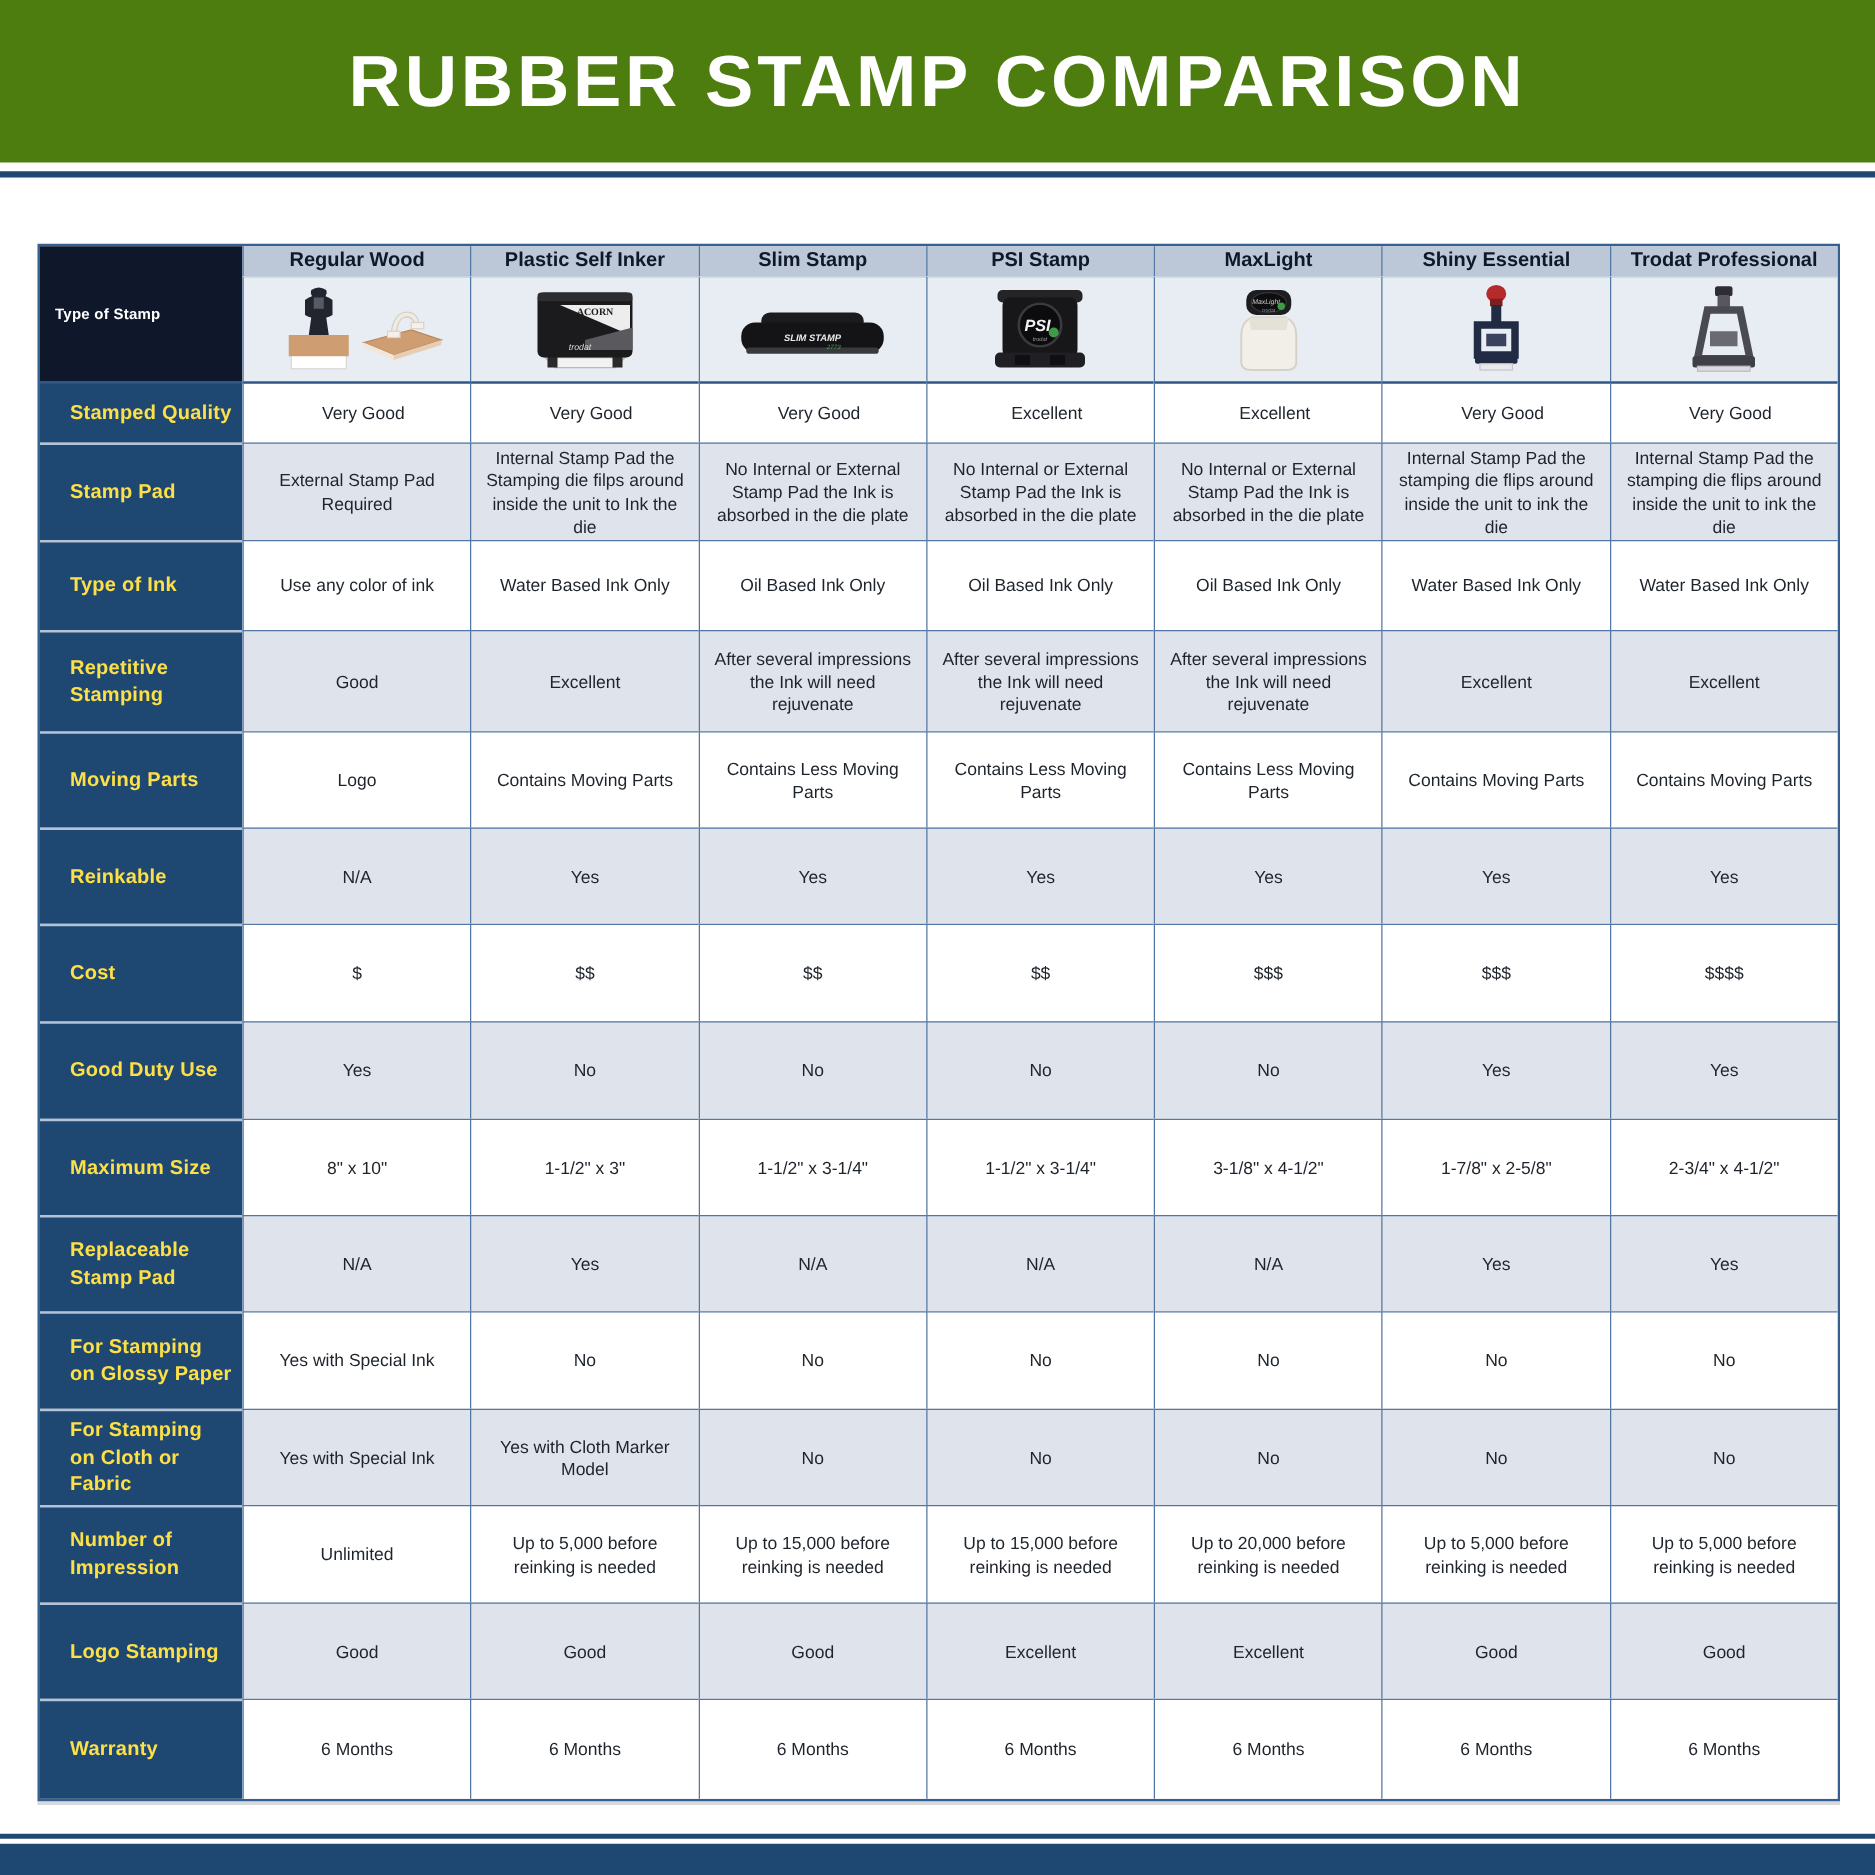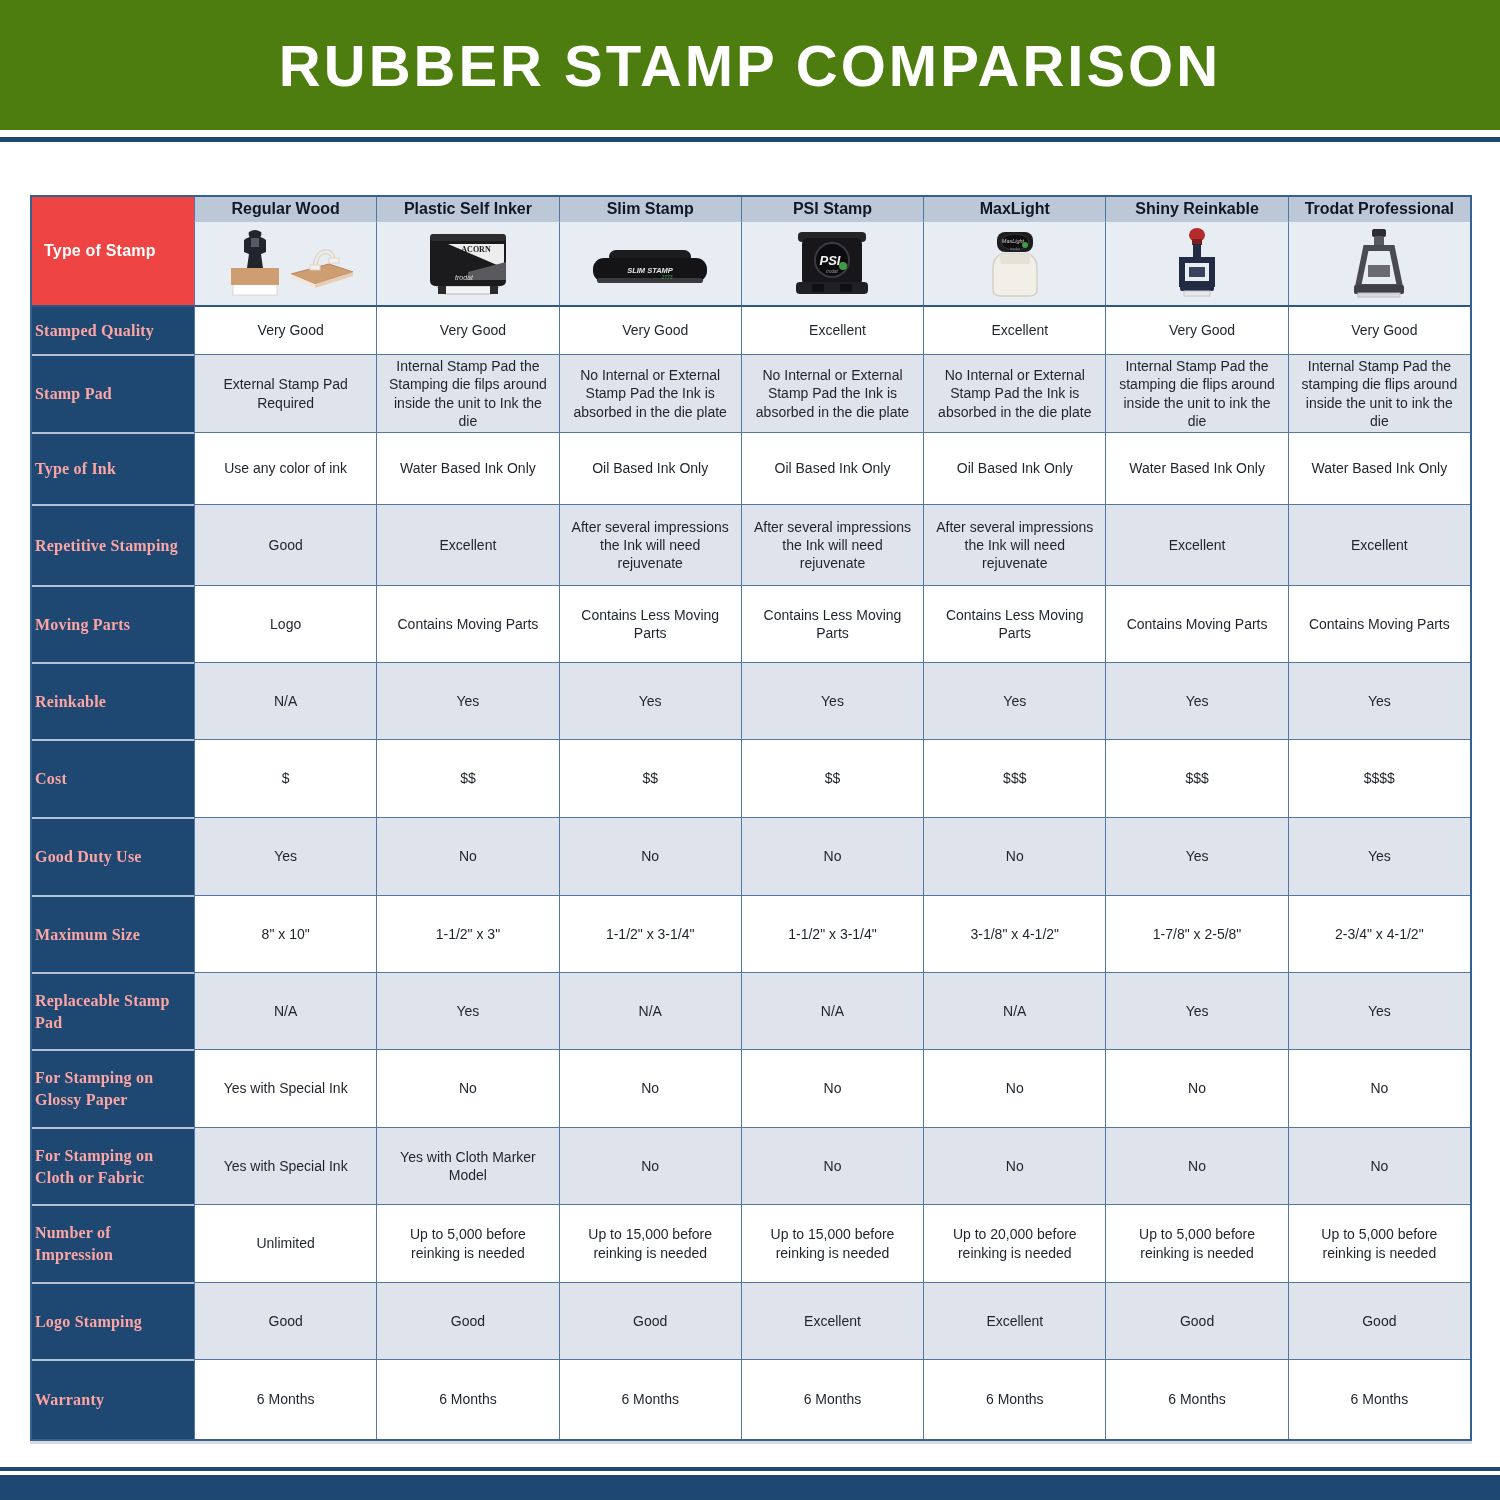--- a/index.html
+++ b/index.html
@@ -22,36 +22,36 @@
     border:2px solid #35608f;
     box-shadow:0 3px 0 rgba(110,120,135,.28);
     display:grid;
     grid-template-columns:162px repeat(7,1fr);
     grid-template-rows:24px 84px 49px 78px 72px 81px 77px 77px 78px 78px 77px 77px 78px 77px 78px 77px 80px;
     background:#ffffff;
   }
   .trow{display:contents;}
   .corner{
     grid-row:1 / 3;grid-column:1;
-    background:#ef4444;color:#ffffff;font-weight:700;font-size:16px;
+    background:#0f172a;color:#ffffff;font-weight:700;font-size:12px;
     display:flex;align-items:center;padding-left:12px;letter-spacing:.2px;
   }
   .hcell{
     background:#bcc8d7;color:#0f172a;font-weight:700;font-size:16px;
     display:flex;align-items:center;justify-content:center;
     border-left:1px solid #5377a4;line-height:1;
   }
   .icell{
     background:#e7edf3;display:flex;align-items:center;justify-content:center;
     border-left:1px solid #5377a4;border-top:1px solid #b9c9d9;
   }
   .lcell{
-    background:#1e4872;color:#fca5a5;font-weight:700;font-size:16px;line-height:1.35;
-    display:flex;align-items:center;padding-left:3px;padding-right:8px;
-    border-top:2px solid #b3c2d4;letter-spacing:.2px;font-family:Liberation Serif, serif;
+    background:#1e4872;color:#fde047;font-weight:700;font-size:16px;line-height:1.35;
+    display:flex;align-items:center;padding-left:24px;padding-right:8px;
+    border-top:2px solid #b3c2d4;letter-spacing:.2px;
   }
   .cell{
     background:#ffffff;color:#1e242b;font-size:14px;line-height:1.3;
     display:flex;align-items:center;justify-content:center;text-align:center;
     padding:2px 9px;border-left:1px solid #5377a4;border-top:1px solid #5377a4;
     box-sizing:border-box;
   }
   .trow.shaded .cell{background:#dee3ec;}
   .trow.first .cell{border-top:2px solid #2d5585;padding-left:19px;}
   .trow.first .lcell{border-top:2px solid #2d5585;}
@@ -70,21 +70,21 @@
 
 <div class="table-wrap">
 
   <div class="trow">
     <div class="corner">Type of Stamp</div>
     <div class="hcell">Regular Wood</div>
     <div class="hcell">Plastic Self Inker</div>
     <div class="hcell">Slim Stamp</div>
     <div class="hcell">PSI Stamp</div>
     <div class="hcell">MaxLight</div>
-    <div class="hcell">Shiny Reinkable</div>
+    <div class="hcell">Shiny Essential</div>
     <div class="hcell">Trodat Professional</div>
   </div>
 
   <div class="trow">
     <div class="icell">
       <svg class="stamp-svg" width="150" height="72" viewBox="0 0 150 72">
         <rect x="22" y="56" width="44" height="11" fill="#ffffff" stroke="#d8d8d8"></rect>
         <rect x="20" y="40" width="48" height="17" fill="#cf9d72"></rect>
         <rect x="20" y="40" width="48" height="4" fill="#e2b astronomical88" opacity="0"></rect>
         <path d="M36 40 L38 26 Q38 18 44 15 Q36 8 38 4 Q44 0 50 4 Q52 8 44 15 Q50 18 50 26 L52 40 Z" fill="#23252e"></path>

